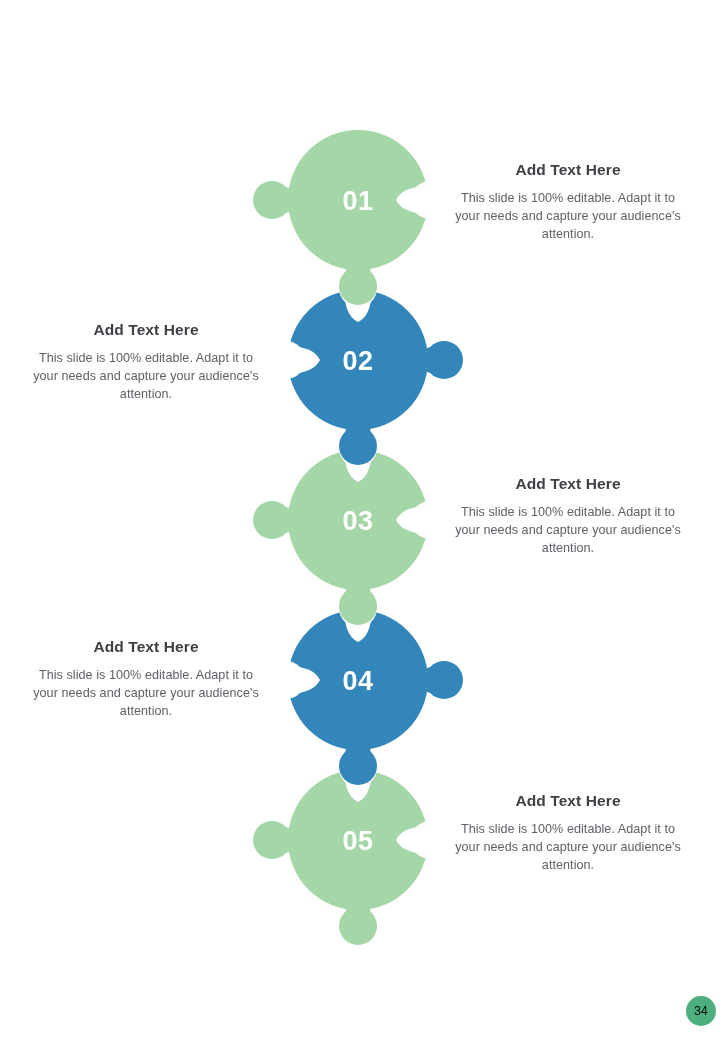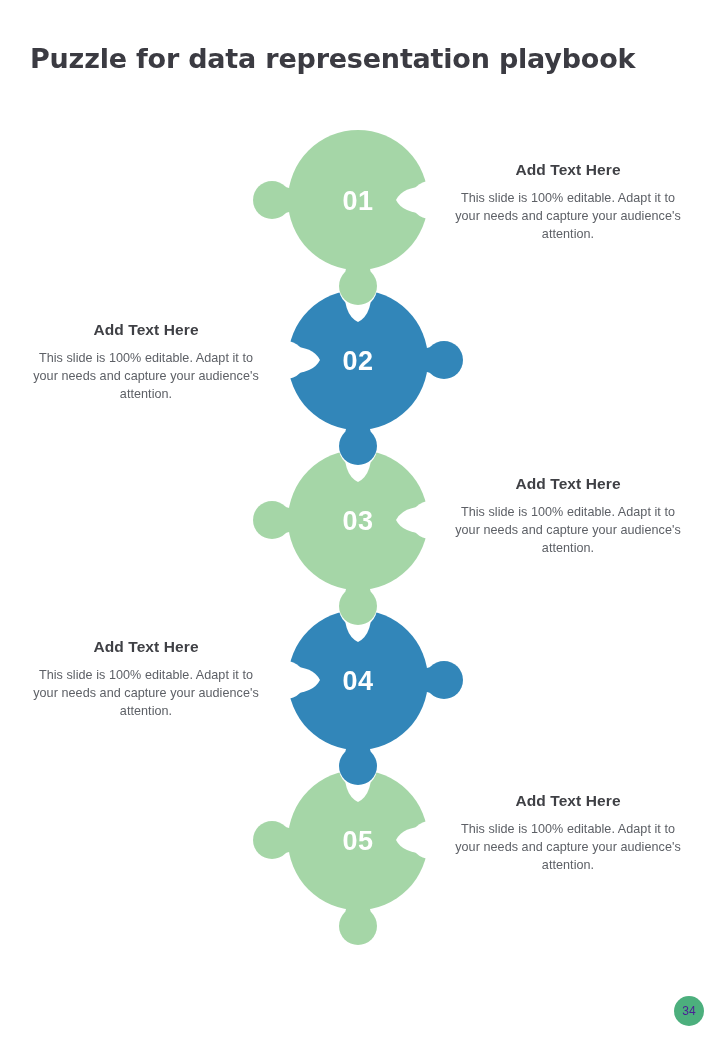--- a/index.html
+++ b/index.html
@@ -88,41 +88,40 @@
 
   .callout-1 { top: 160px; }
   .callout-2 { top: 320px; }
   .callout-3 { top: 474px; }
   .callout-4 { top: 637px; }
   .callout-5 { top: 791px; }
 
   
   .page-badge {
     position: absolute;
-    right: 16px;
+    right: 4px;
     bottom: 14px;
     width: 30px;
     height: 30px;
     border-radius: 50%;
     background: #4caf7d;
-    color: #4c1d95;
+    color: #000000;
     font-family: "Liberation Sans", sans-serif;
     font-size: 12px;
     display: flex;
     align-items: center;
     justify-content: center;
     line-height: 1;
   }
 </style>
 </head>
 <body>
 
 <div class="slide">
 
-  <h1 class="title">Puzzle for data representation playbook</h1>
 
   <div class="puzzle-stack">
     <svg width="720" height="1040" viewBox="0 0 720 1040" xmlns="http://www.w3.org/2000/svg">
       <defs>
 
         <g id="knob-left">
           <circle cx="-86" cy="0" r="19"></circle>
           <path d="M -92 -13 Q -60 -16 -52 -0 Q -60 16 -92 13 Z"></path>
         </g>
         <g id="knob-right">

